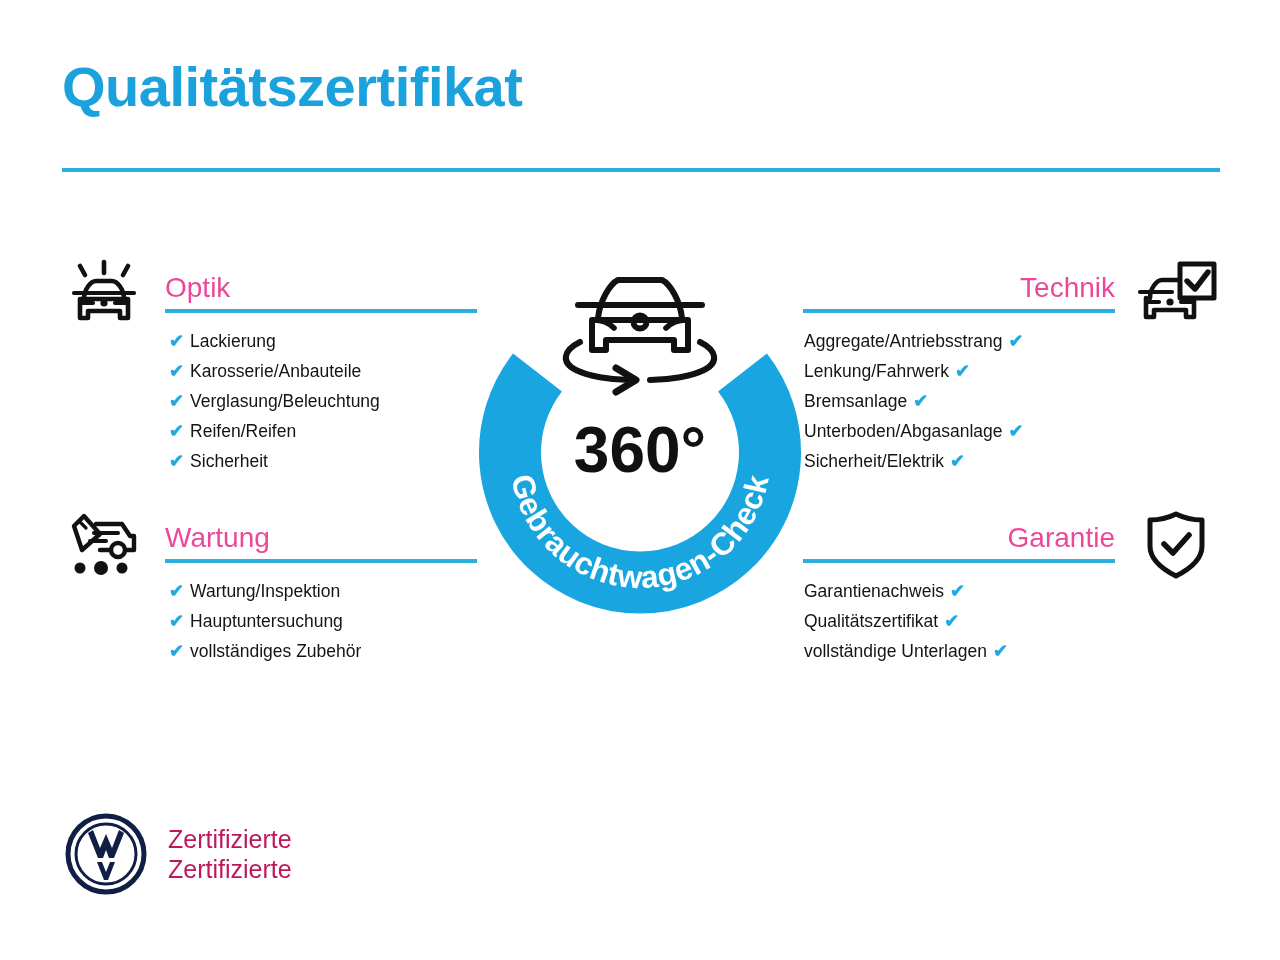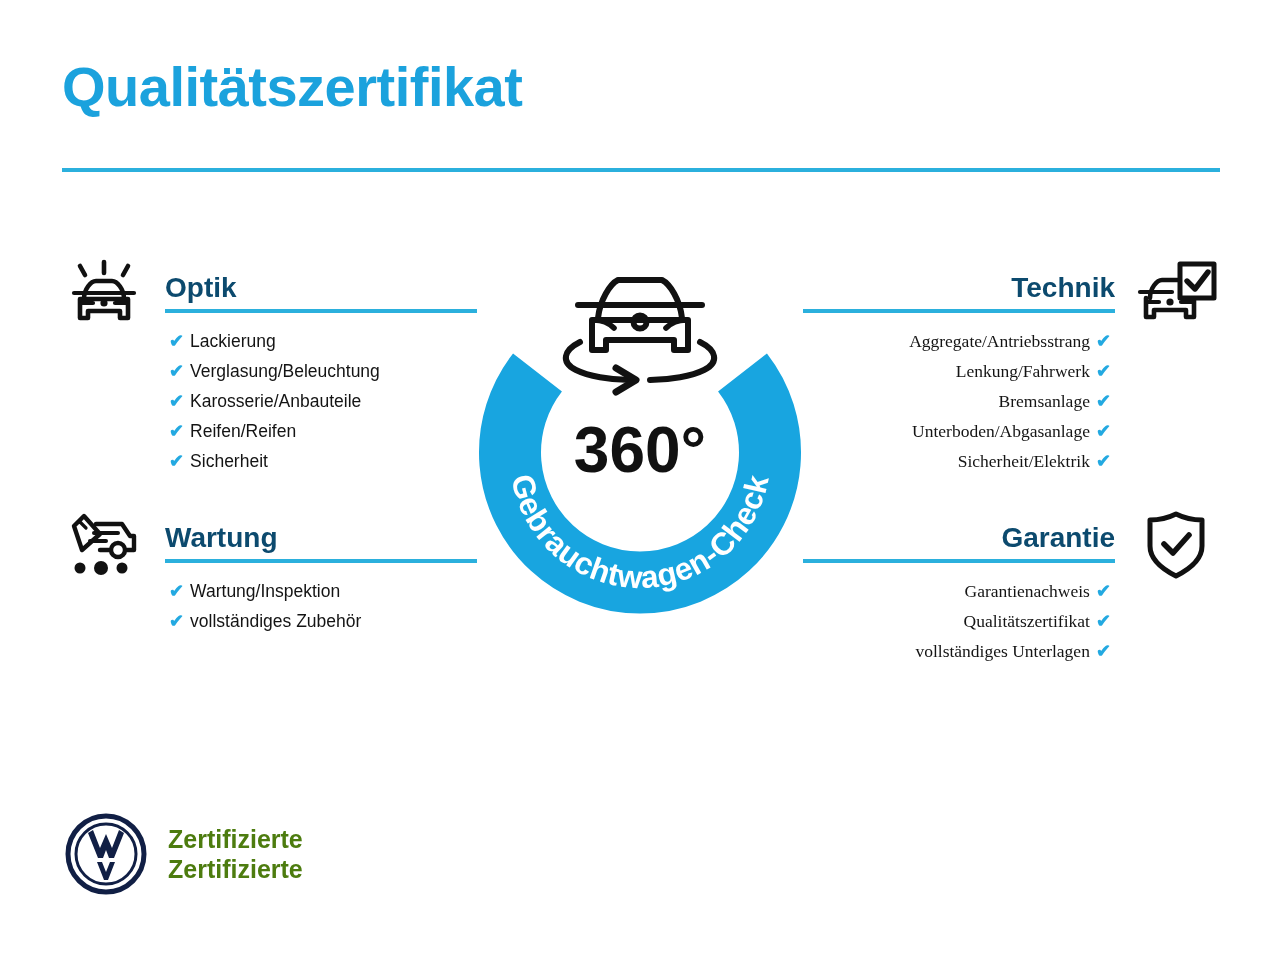--- a/index.html
+++ b/index.html
@@ -51,22 +51,22 @@
   .sec-garantie{ top: 508px; }
 
   .sec-head {
     position: relative;
     height: 58px;
   }
   .sec-title {
     position: absolute;
     bottom: 12px;
     font-size: 28px;
-    font-weight: bold;
-    color: #0c4a6e;
+    font-weight: normal;
+    color: #ec4899;
     white-space: nowrap;
   }
   .left .sec-title  { left: 105px; }
   .right .sec-title { right: 105px; }
 
   .sec-underline {
     position: absolute;
     bottom: 3px;
     height: 4px;
     width: 312px;
@@ -93,21 +93,21 @@
     margin-top: 10px;
   }
   .check-list li {
     font-size: 17.5px;
     line-height: 30px;
     color: #141414;
     white-space: nowrap;
     display: block;
   }
   .left .check-list  { padding-left: 105px; text-align: left; }
-  .right .check-list { padding-right: 105px; text-align: right; font-family: Liberation Serif, serif; }
+  .right .check-list { padding-right: 105px; text-align: left; }
 
   .tick {
     color: #23a9e1;
     font-weight: bold;
     font-size: 18px;
   }
   .left .tick  { margin-right: 6px; }
   .right .tick { margin-left: 6px; }
 
   
@@ -126,23 +126,23 @@
     left: 64px;
     top: 812px;
     display: flex;
     align-items: center;
   }
   #vw-mark { width: 84px; height: 84px; }
   #vw-mark svg { display: block; width: 100%; height: 100%; }
   #footer-text {
     margin-left: 20px;
     font-size: 25px;
-    font-weight: bold;
+    font-weight: normal;
     line-height: 1.22;
-    color: #4d7c0f;
+    color: #be185d;
     white-space: pre-line;
     text-align: right;
   }
 </style>
 </head>
 <body>
 
 <div id="page-title">Qualitätszertifikat</div>
 <div id="header-rule"></div>
 
@@ -159,22 +159,22 @@
         <path d="M22 45 L33 45" stroke-width="4.2"></path>
         <path d="M55 45 L66 45" stroke-width="4.2"></path>
         <circle cx="44" cy="45" r="3.6" fill="#111111" stroke="none"></circle>
       </svg>
     </div>
     <div class="sec-title">Optik</div>
     <div class="sec-underline"></div>
   </div>
   <ul class="check-list">
     <li><span class="tick">✔</span><span>Lackierung</span></li>
+    <li><span class="tick">✔</span><span>Karosserie/Anbauteile</span></li>
     <li><span class="tick">✔</span><span>Verglasung/Beleuchtung</span></li>
-    <li><span class="tick">✔</span><span>Karosserie/Anbauteile</span></li>
     <li><span class="tick">✔</span><span>Reifen/Reifen</span></li>
     <li><span class="tick">✔</span><span>Sicherheit</span></li>
   </ul>
 </div>
 
 <div class="section left sec-wartung">
   <div class="sec-head">
     <div class="sec-icon">
       <svg viewBox="0 0 88 74" fill="none" stroke="#111111" stroke-width="4.4" stroke-linecap="round" stroke-linejoin="round">
         <path d="M14 18 L24 8 L40 26 L22 42 Z"></path>
@@ -187,20 +187,21 @@
         <circle cx="20" cy="60" r="5.5" fill="#111111" stroke="none"></circle>
         <circle cx="41" cy="60" r="7" fill="#111111" stroke="none"></circle>
         <circle cx="62" cy="60" r="5.5" fill="#111111" stroke="none"></circle>
       </svg>
     </div>
     <div class="sec-title">Wartung</div>
     <div class="sec-underline"></div>
   </div>
   <ul class="check-list">
     <li><span class="tick">✔</span><span>Wartung/Inspektion</span></li>
+    <li><span class="tick">✔</span><span>Hauptuntersuchung</span></li>
     <li><span class="tick">✔</span><span>vollständiges Zubehör</span></li>
   </ul>
 </div>
 
 <div class="section right sec-technik">
   <div class="sec-head">
     <div class="sec-icon">
       <svg viewBox="0 0 88 74" fill="none" stroke="#111111" stroke-width="4.6" stroke-linecap="round" stroke-linejoin="round">
         <path d="M18 40 C18 30 25 22 30 22 L46 22"></path>
         <path d="M14 40 L14 59 L22 59 L22 52 L54 52 L54 59 L62 59 L62 40"></path>
@@ -231,21 +232,21 @@
         <path d="M44 6 C54 11 64 12 70 12 L70 38 C70 52 56 62 44 68 C32 62 18 52 18 38 L18 12 C24 12 34 11 44 6 Z"></path>
         <path d="M32 36 L41 45 L57 27" stroke-width="5.6"></path>
       </svg>
     </div>
     <div class="sec-title">Garantie</div>
     <div class="sec-underline"></div>
   </div>
   <ul class="check-list">
     <li><span>Garantienachweis</span><span class="tick">✔</span></li>
     <li><span>Qualitätszertifikat</span><span class="tick">✔</span></li>
-    <li><span>vollständiges Unterlagen</span><span class="tick">✔</span></li>
+    <li><span>vollständige Unterlagen</span><span class="tick">✔</span></li>
   </ul>
 </div>
 
 <div id="center-badge">
   <svg viewBox="0 0 352 382">
     <defs>
       <path id="curvePath" d="M 46 208 A 130 130 0 0 0 306 208"></path>
     </defs>
 
     <g>

